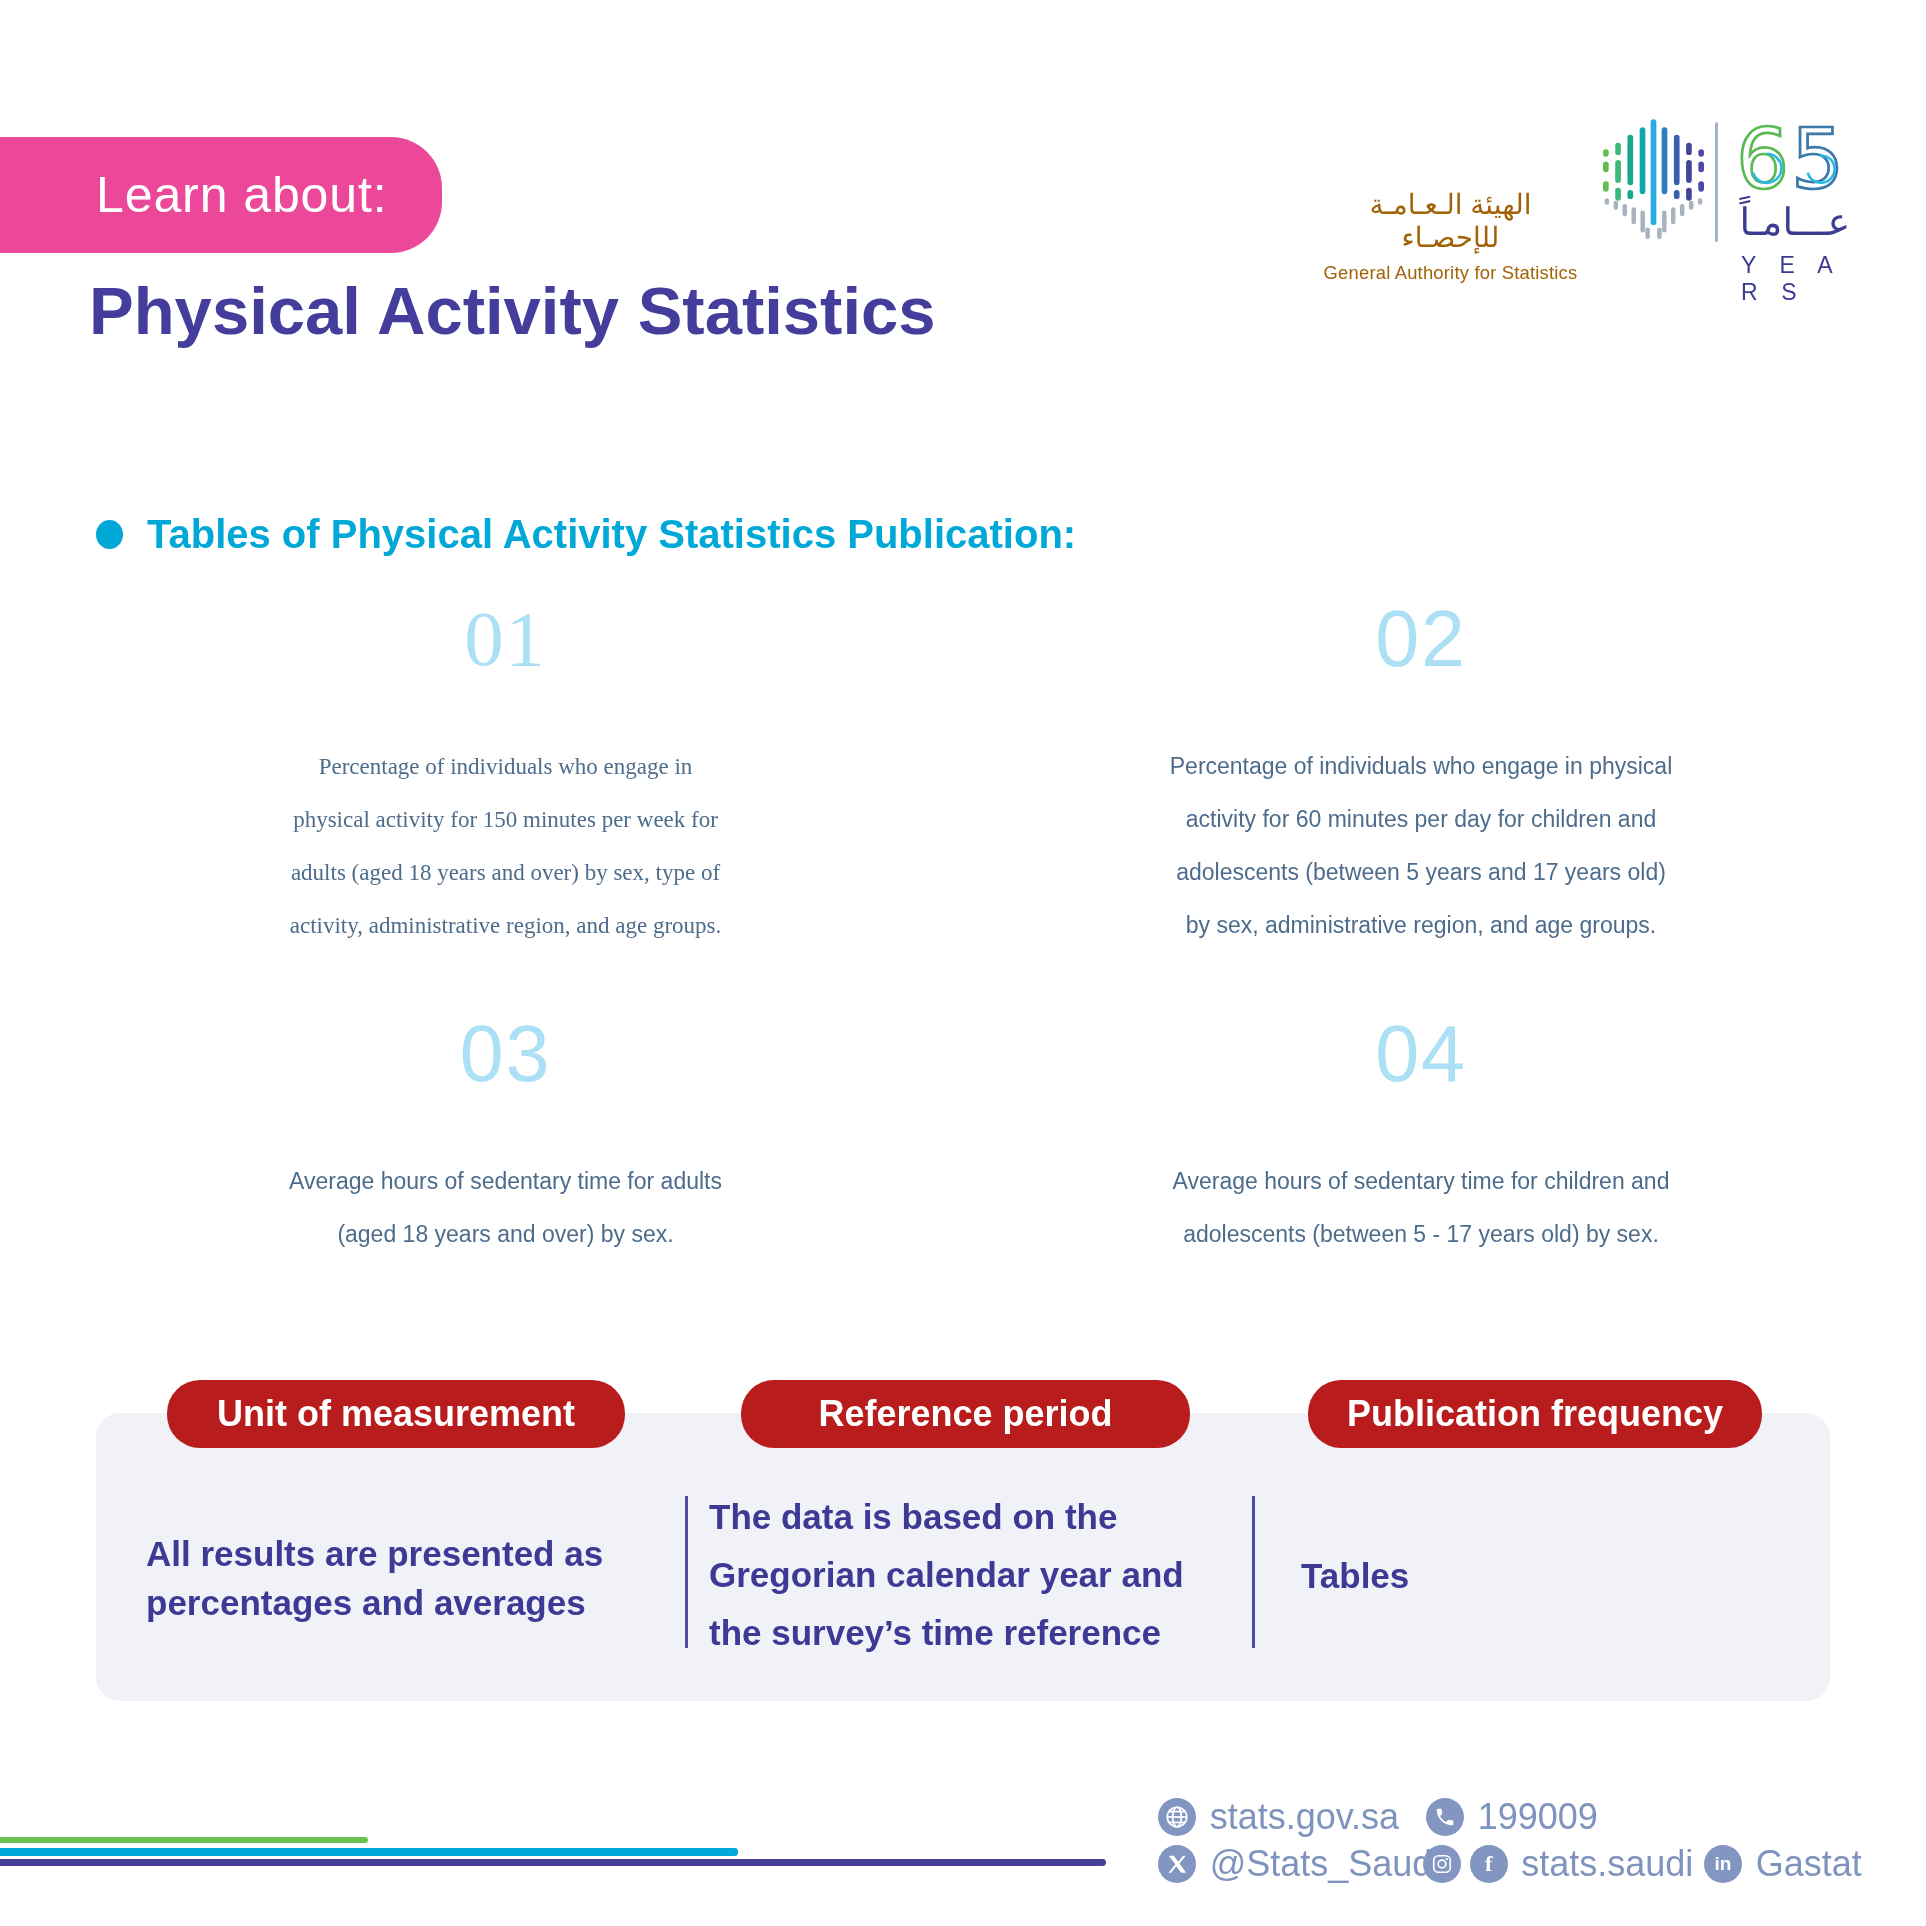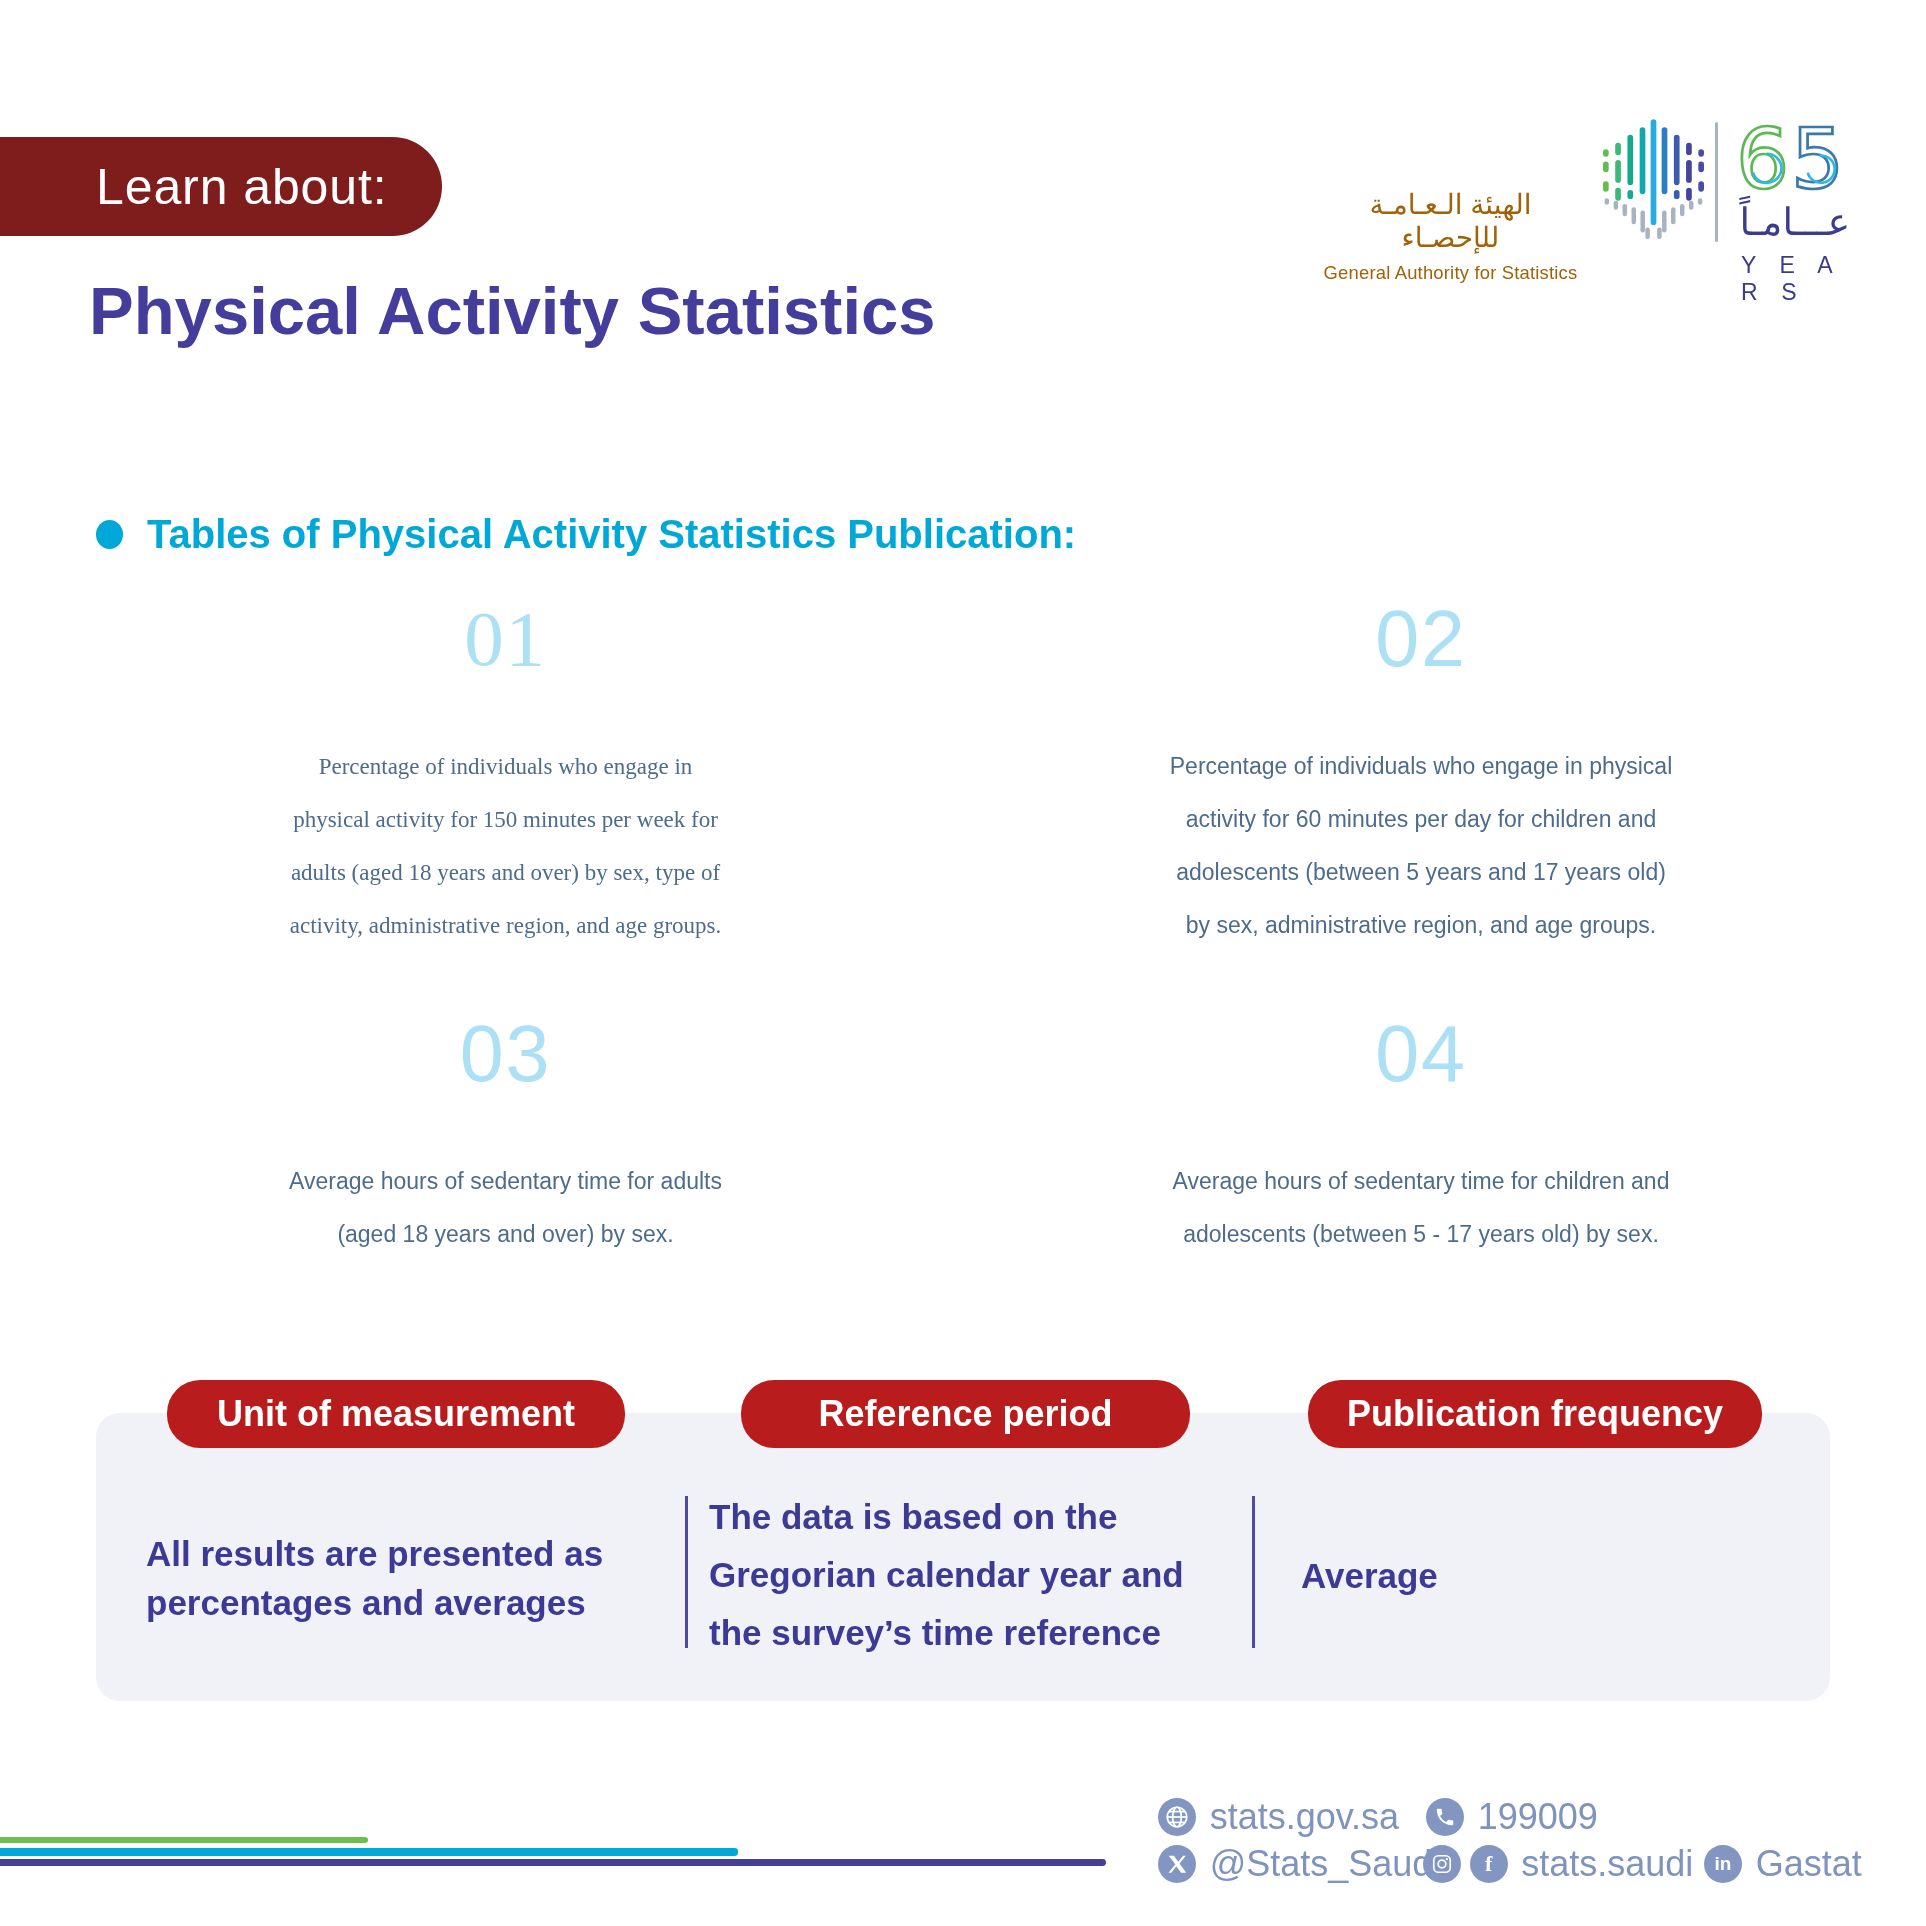--- a/index.html
+++ b/index.html
@@ -2,22 +2,22 @@
 <html style="font-size:13.7px"><head>
 <meta charset="utf-8">
 <style>
   html,body{margin:0;padding:0;background:#ffffff;}
   #canvas{
     position:relative;width:1926px;height:1926px;background:#ffffff;overflow:hidden;
     font-family:"Liberation Sans", sans-serif;
   }
   
   .learn-banner{
-    position:absolute;left:0;top:137px;width:442px;height:99px;
-    background:#7f1d1d;border-radius:0 51px 51px 0;
+    position:absolute;left:0;top:137px;width:442px;height:116px;
+    background:#ec4899;border-radius:0 51px 51px 0;
     display:flex;align-items:center;
   }
   .learn-banner span{
     color:#ffffff;font-size:50px;font-weight:500;padding-left:96px;letter-spacing:0.9px;
   }
   
   .logo-names{position:absolute;left:1317px;top:188px;width:267px;text-align:center;color:#a16207;}
   .logo-ar{font-size:28px;letter-spacing:1.7px;direction:rtl;}
   .logo-en{font-size:18.4px;margin-top:7.7px;letter-spacing:0.2px;}
   .logo-mark{position:absolute;left:1603px;top:116px;}
@@ -200,21 +200,21 @@
     <span>Publication frequency</span>
   </div>
 
   <div class="panel-col" id="panel-col-1">All results are presented as
 percentages and averages</div>
   <div class="panel-divider" id="panel-div-1"></div>
   <div class="panel-col" id="panel-col-2">The data is based on the
 Gregorian calendar year and
 the survey’s time reference</div>
   <div class="panel-divider" id="panel-div-2"></div>
-  <div class="panel-col" id="panel-col-3">Average</div>
+  <div class="panel-col" id="panel-col-3">Tables</div>
 
   <div class="f-item" style="left:1158px;top:1796px;">
     <div class="f-icon">
       <svg width="26" height="26" viewBox="0 0 24 24" fill="none" stroke="#ffffff" stroke-width="1.6">
         <circle cx="12" cy="12" r="9"></circle>
         <ellipse cx="12" cy="12" rx="4" ry="9"></ellipse>
         <line x1="3" y1="12" x2="21" y2="12"></line>
         <line x1="4.3" y1="7" x2="19.7" y2="7"></line>
         <line x1="4.3" y1="17" x2="19.7" y2="17"></line>
       </svg>

